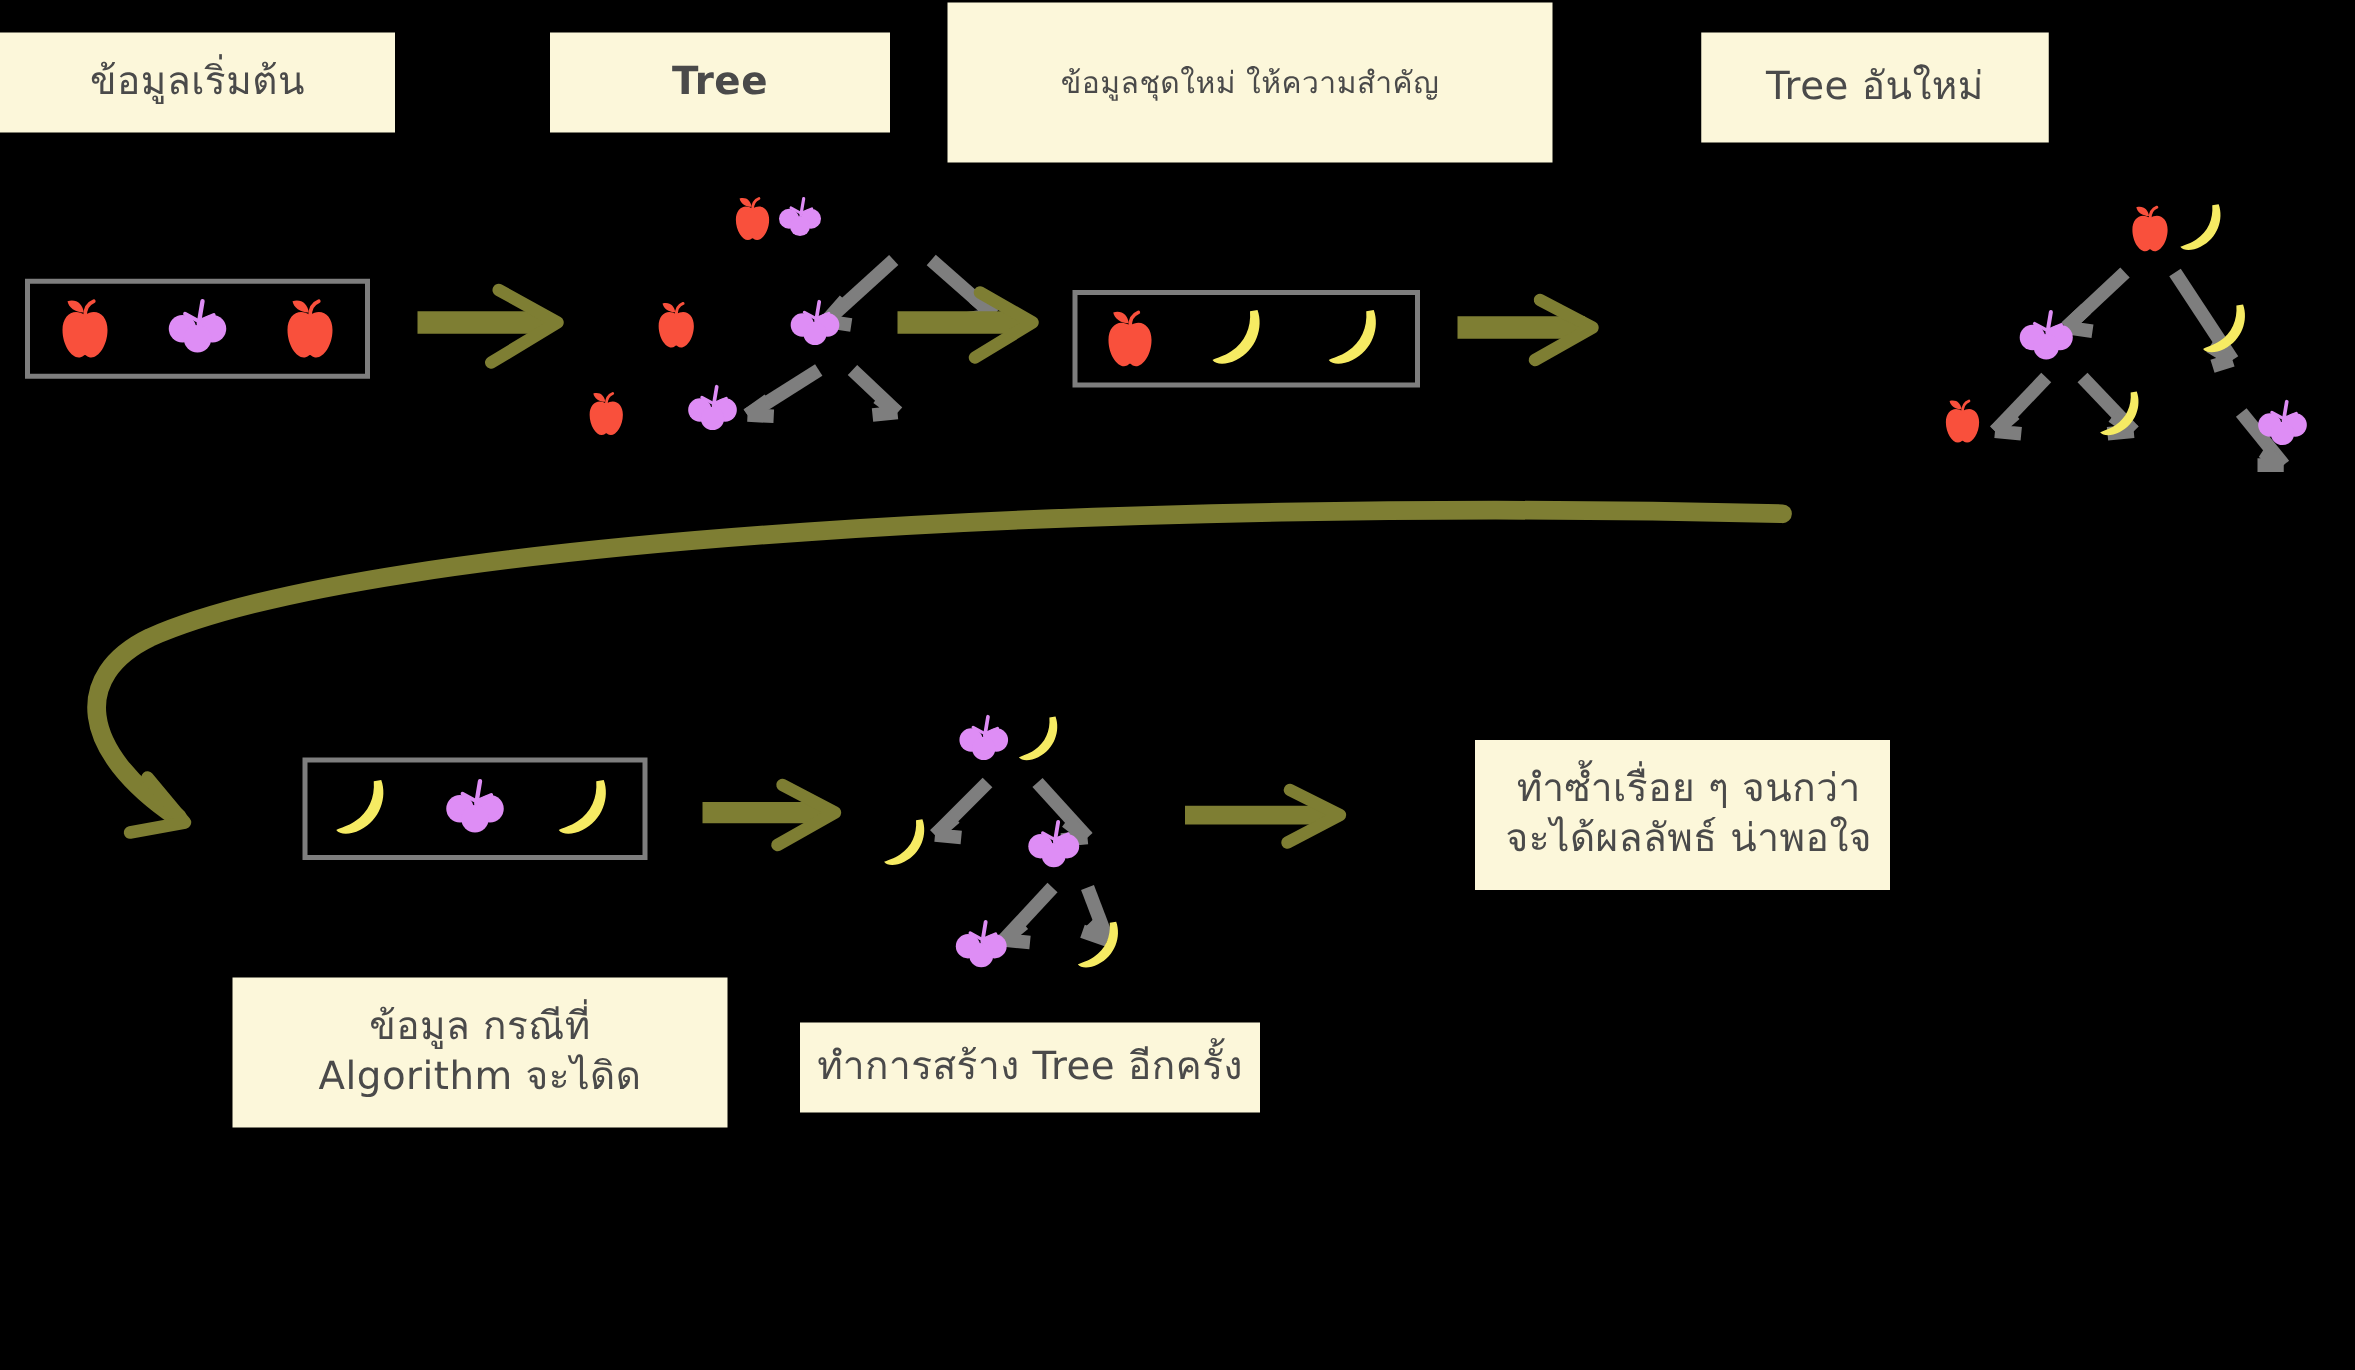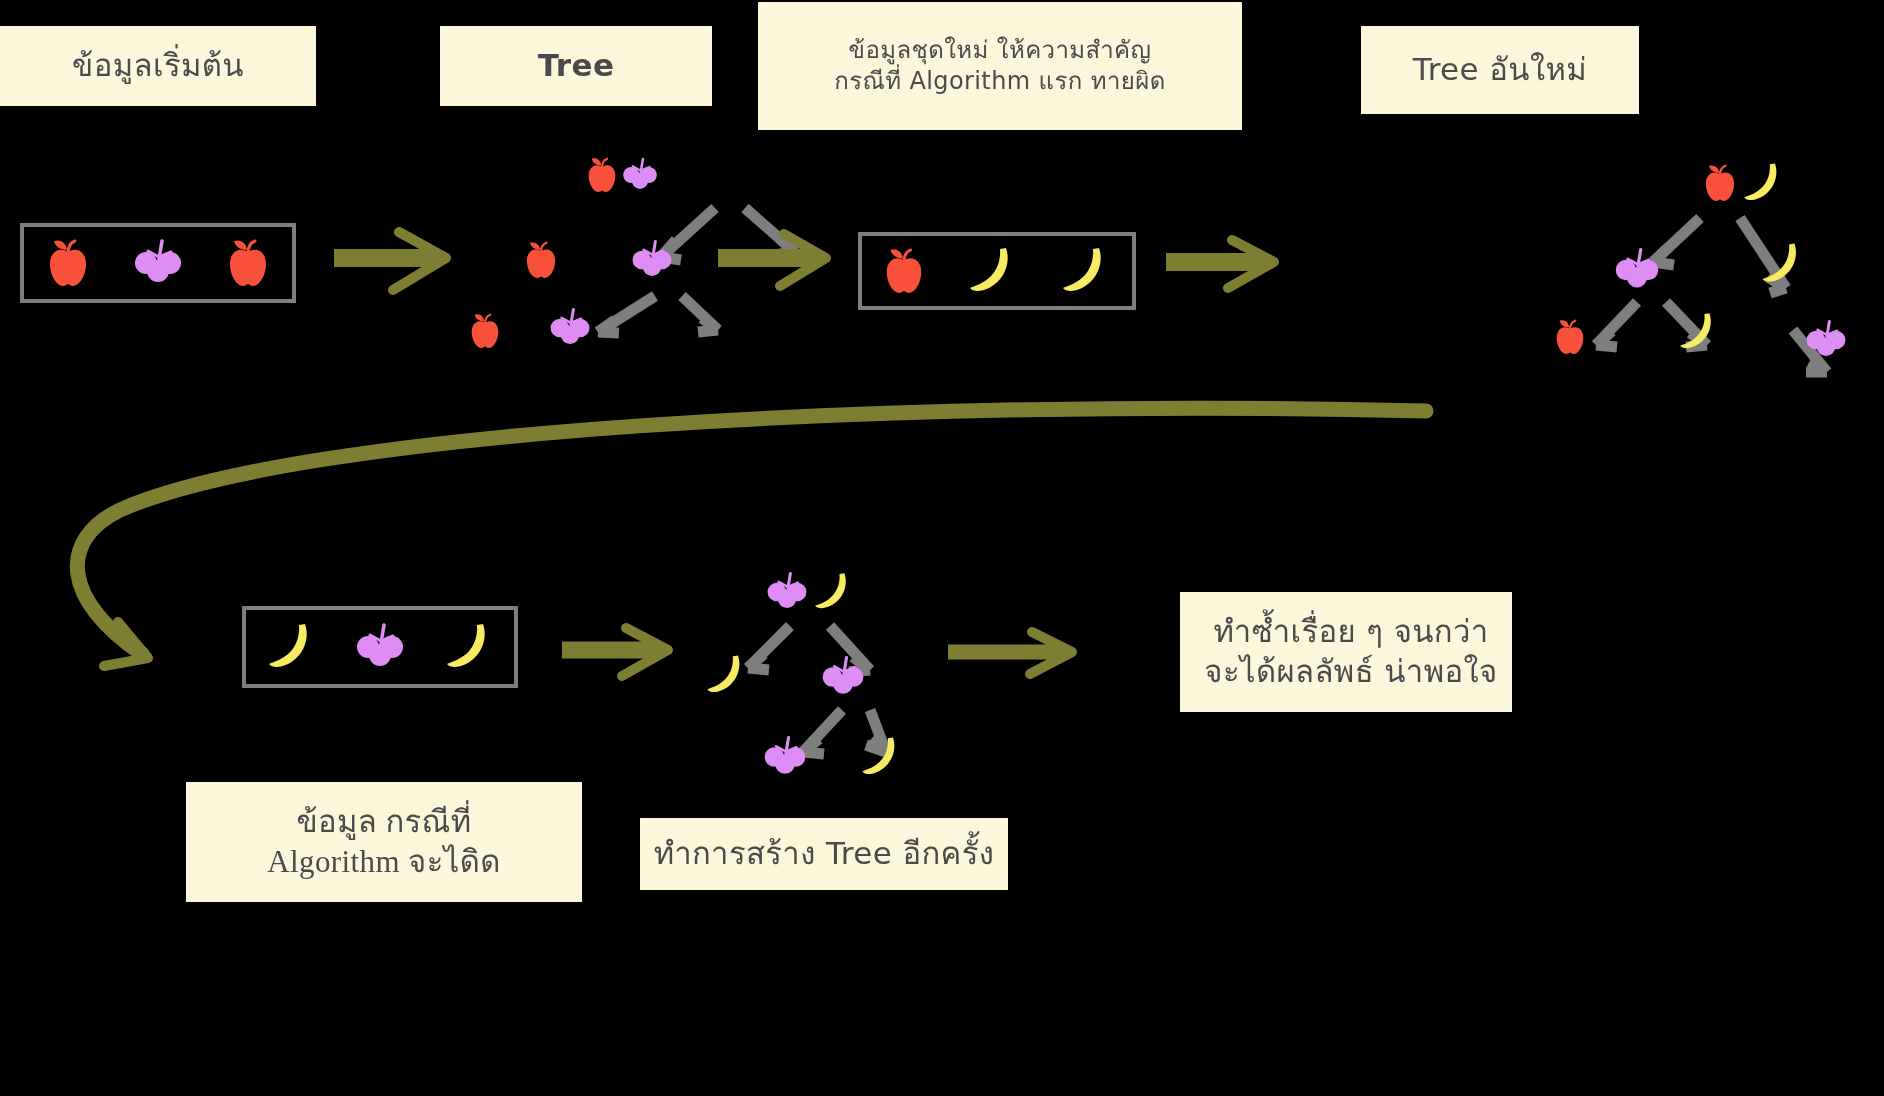--- a/index.html
+++ b/index.html
@@ -73,28 +73,27 @@
   <div class="note" style="left:0px; top:26px; width:316px; height:80px;">
     <span class="line">ข้อมูลเริ่มต้น</span>
   </div>
 
   <div class="note" style="left:440px; top:26px; width:272px; height:80px;font-weight:bold;">
     <span class="line">Tree</span>
   </div>
 
   <div class="note" style="left:758px; top:2px; width:484px; height:128px; font-size:24px;">
     <span class="line">ข้อมูลชุดใหม่ ให้ความสำคัญ</span>
-    <span class="line">กรณีที่ Algorithm แรก ทายผิด</span>
   </div>
 
   <div class="note" style="left:1361px; top:26px; width:278px; height:88px;">
     <span class="line">Tree อันใหม่</span>
   </div>
 
-  <div class="note" style="left:186px; top:782px; width:396px; height:120px;font-family:Liberation Serif, serif;">
+  <div class="note" style="left:186px; top:782px; width:396px; height:120px;">
     <span class="line">ข้อมูล กรณีที่</span>
     <span class="line">Algorithm จะไดิด</span>
   </div>
 
   <div class="note" style="left:640px; top:818px; width:368px; height:72px;">
     <span class="line">ทำการสร้าง Tree อีกครั้ง</span>
   </div>
 
   <div class="note" style="left:1180px; top:592px; width:332px; height:120px;padding-left:24px;">
     <span class="line">ทำซ้ำเรื่อย ๆ จนกว่า</span>

